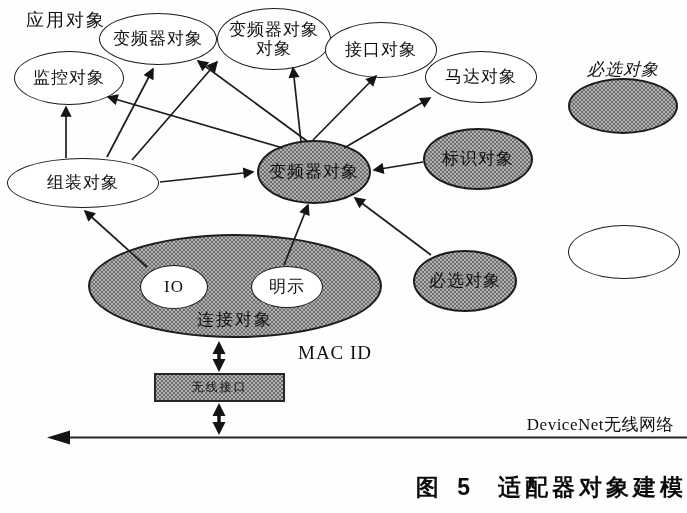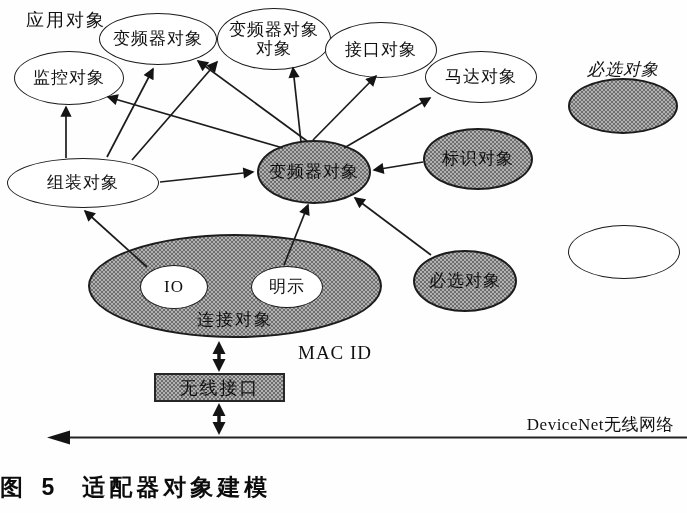--- a/index.html
+++ b/index.html
@@ -27,28 +27,28 @@
     font-size:17px;letter-spacing:2px;}
   .freelabel{position:absolute;white-space:nowrap;z-index:4;}
   #app-label{left:26px;top:8px;font-size:18px;letter-spacing:2px;}
   #legend-required-label{left:568px;top:58px;width:110px;text-align:center;font-size:17px;letter-spacing:1px;font-style:italic;}
   #legend-optional-label{left:568px;top:193px;width:110px;text-align:center;font-size:17px;letter-spacing:1px;}
   #mac-id-label{left:298px;top:342px;font-size:19px;letter-spacing:1px;}
   #network-label{left:474px;top:413px;width:200px;text-align:right;font-size:17px;letter-spacing:0.5px;}
   #wireless-box{
     position:absolute;left:154px;top:373px;width:131px;height:29px;box-sizing:border-box;
     border:2px solid #262626;display:flex;align-items:center;justify-content:center;
-    font-size:18px;letter-spacing:2px;z-index:2;
+    font-size:12px;letter-spacing:2px;z-index:2;
     background-color:#b2b2b2;
     background-image:radial-gradient(#6e6e6e 26%, rgba(0,0,0,0) 30%),
                      radial-gradient(#6e6e6e 26%, rgba(0,0,0,0) 30%);
     background-size:4px 4px;background-position:0 0,2px 2px;
   }
   #caption{
-    position:absolute;left:0;top:472px;width:687px;text-align:left;z-index:4;
+    position:absolute;left:0;top:472px;width:687px;text-align:right;z-index:4;
     font-family:"Liberation Sans", sans-serif;font-weight:bold;font-size:23px;color:#0c0c0c;
   }
   #caption .cap-prefix{margin-right:22px;letter-spacing:6px;}
   #caption .cap-title{letter-spacing:4px;}
   #edges{position:absolute;left:0;top:0;z-index:5;pointer-events:none;}
   #edges line.edge{stroke:#1c1c1c;stroke-width:1.7;}
   #edges line.shaft{stroke:#141414;stroke-width:3.5;}
   #edges line.netline{stroke:#242424;stroke-width:1.8;}
   #edges polygon{fill:#141414;}
 </style>

